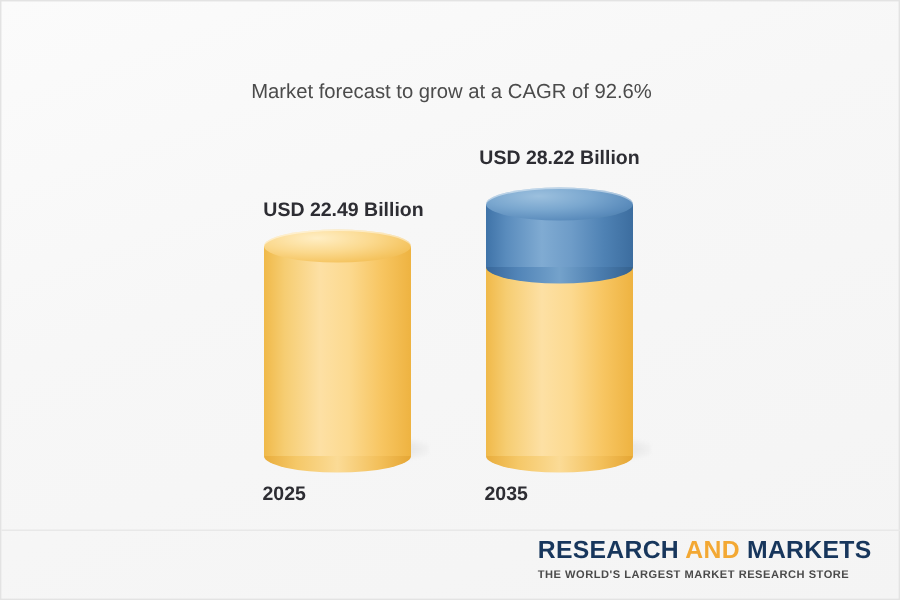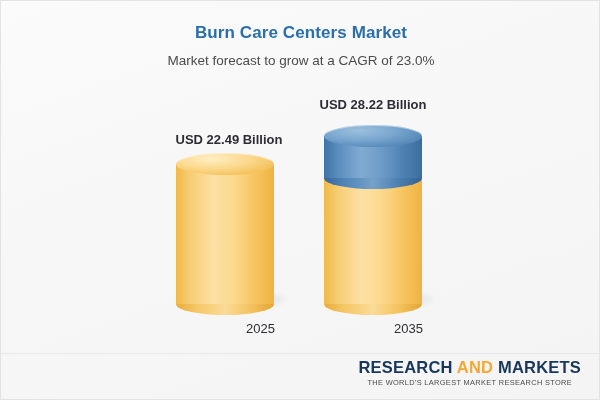--- a/index.html
+++ b/index.html
@@ -33,22 +33,22 @@
   .plot{position:absolute;left:0;top:0;width:600px;height:400px;}
   .barlabel{
     position:absolute;
     font-size:13px;font-weight:bold;color:#2d2d33;
     text-align:center;white-space:nowrap;
   }
   .lbl-1{left:128px;top:131px;width:200px;}
   .lbl-2{left:272px;top:96px;width:200px;}
   .catlabel{
     position:absolute;
-    font-size:13px;font-weight:normal;color:#2d2d33;
-    text-align:right;white-space:nowrap;
+    font-size:13px;font-weight:bold;color:#2d2d33;
+    text-align:left;white-space:nowrap;
   }
   .cat-1{left:174px;top:320px;width:100px;}
   .cat-2{left:322px;top:320px;width:100px;}
 
   
   .cyl{position:absolute;}
   .cyl .shadow{
     position:absolute;left:6px;bottom:-5px;width:104px;height:16px;
     background:radial-gradient(ellipse at 50% 40%,rgba(120,120,120,.22) 0%,rgba(120,120,120,.10) 55%,rgba(120,120,120,0) 78%);
     filter:blur(1px);
@@ -104,41 +104,40 @@
   .divider{
     position:absolute;left:0;top:352px;width:600px;height:1px;
     background:#e8e8e8;
   }
   .url{
     position:absolute;left:18px;top:363px;
     font-size:10.5px;color:#9a9a9a;white-space:nowrap;
   }
   .logo{
     position:absolute;right:18px;top:358px;
-    text-align:center;
+    text-align:left;
   }
   .logo-main{
     font-size:16.5px;font-weight:bold;letter-spacing:.2px;
     color:#17365c;line-height:1.05;white-space:nowrap;
   }
   .logo-main .and{color:#f0a game;}
   .logo-main .and{color:#f3a833;}
   .logo-tag{
     margin-top:2px;
-    font-size:7.4px;font-weight:normal;letter-spacing:.35px;
+    font-size:7.4px;font-weight:bold;letter-spacing:.35px;
     color:#4a4a4a;white-space:nowrap;
   }
 </style>
 </head>
 <body>
 
 <div class="frame">
 
-  <div class="title">Burn Care Centers Market</div>
-  <div class="subtitle">Market forecast to grow at a CAGR of 23.0%</div>
+  <div class="subtitle">Market forecast to grow at a CAGR of 92.6%</div>
 
   <div class="plot">
 
     <div class="barlabel lbl-1">USD 22.49 Billion</div>
 
     <div class="barlabel lbl-2">USD 28.22 Billion</div>
 
     <div class="cyl" style="left:175px;top:152px;width:98px;height:151px;">
       <div class="shadow"></div>
       <div class="seg y" style="top:11px;height:140px;">

